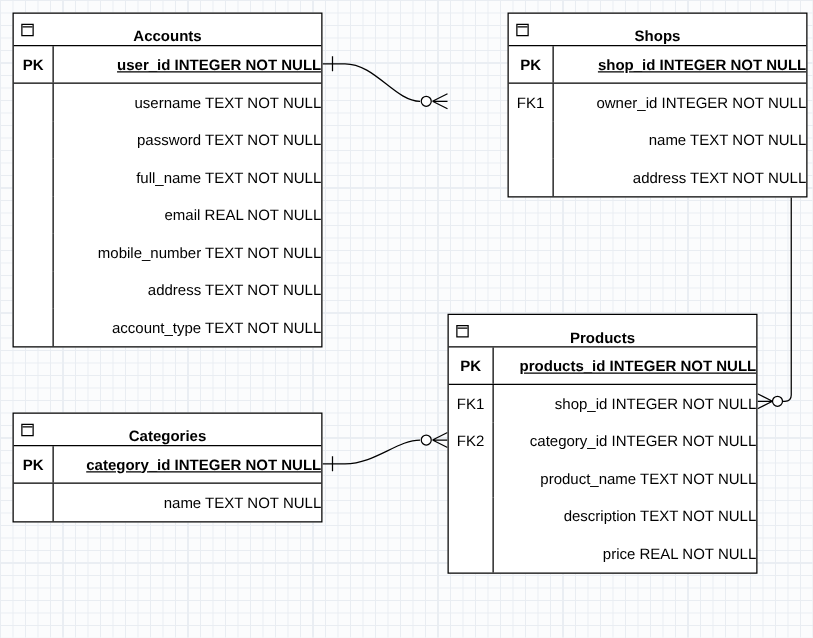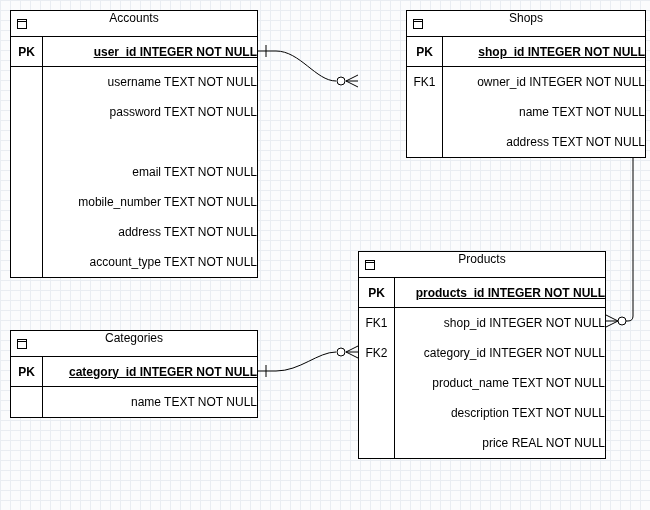--- a/index.html
+++ b/index.html
@@ -26,23 +26,23 @@
     background: #fff;
     font-size: 12px;
     color: #000;
   }
 
   .er-header {
     height: 26px;
     border-bottom: 1px solid #000;
     position: relative;
     display: flex;
-    align-items: flex-start;
+    align-items: flex-end;
     justify-content: center;
-    font-weight: 400;
+    font-weight: 700;
   }
 
   .er-icon {
     position: absolute;
     left: 6px;
     top: 8px;
     width: 10px;
     height: 10px;
     border: 1px solid #000;
     background: #fff;
@@ -133,25 +133,28 @@
         </span>
     </div>
     <div class="er-row">
       <span class="er-key"></span>
       <span class="er-label">
           <span>password TEXT NOT NULL</span>
         </span>
     </div>
     <div class="er-row">
       <span class="er-key"></span>
-    </div>
-    <div class="er-row">
-      <span class="er-key"></span>
-      <span class="er-label">
-          <span>email TEXT NOT NULL</span>
+      <span class="er-label">
+          <span>full_name TEXT NOT NULL</span>
+        </span>
+    </div>
+    <div class="er-row">
+      <span class="er-key"></span>
+      <span class="er-label">
+          <span>email REAL NOT NULL</span>
         </span>
     </div>
     <div class="er-row">
       <span class="er-key"></span>
       <span class="er-label">
           <span>mobile_number TEXT NOT NULL</span>
         </span>
     </div>
     <div class="er-row">
       <span class="er-key"></span>

